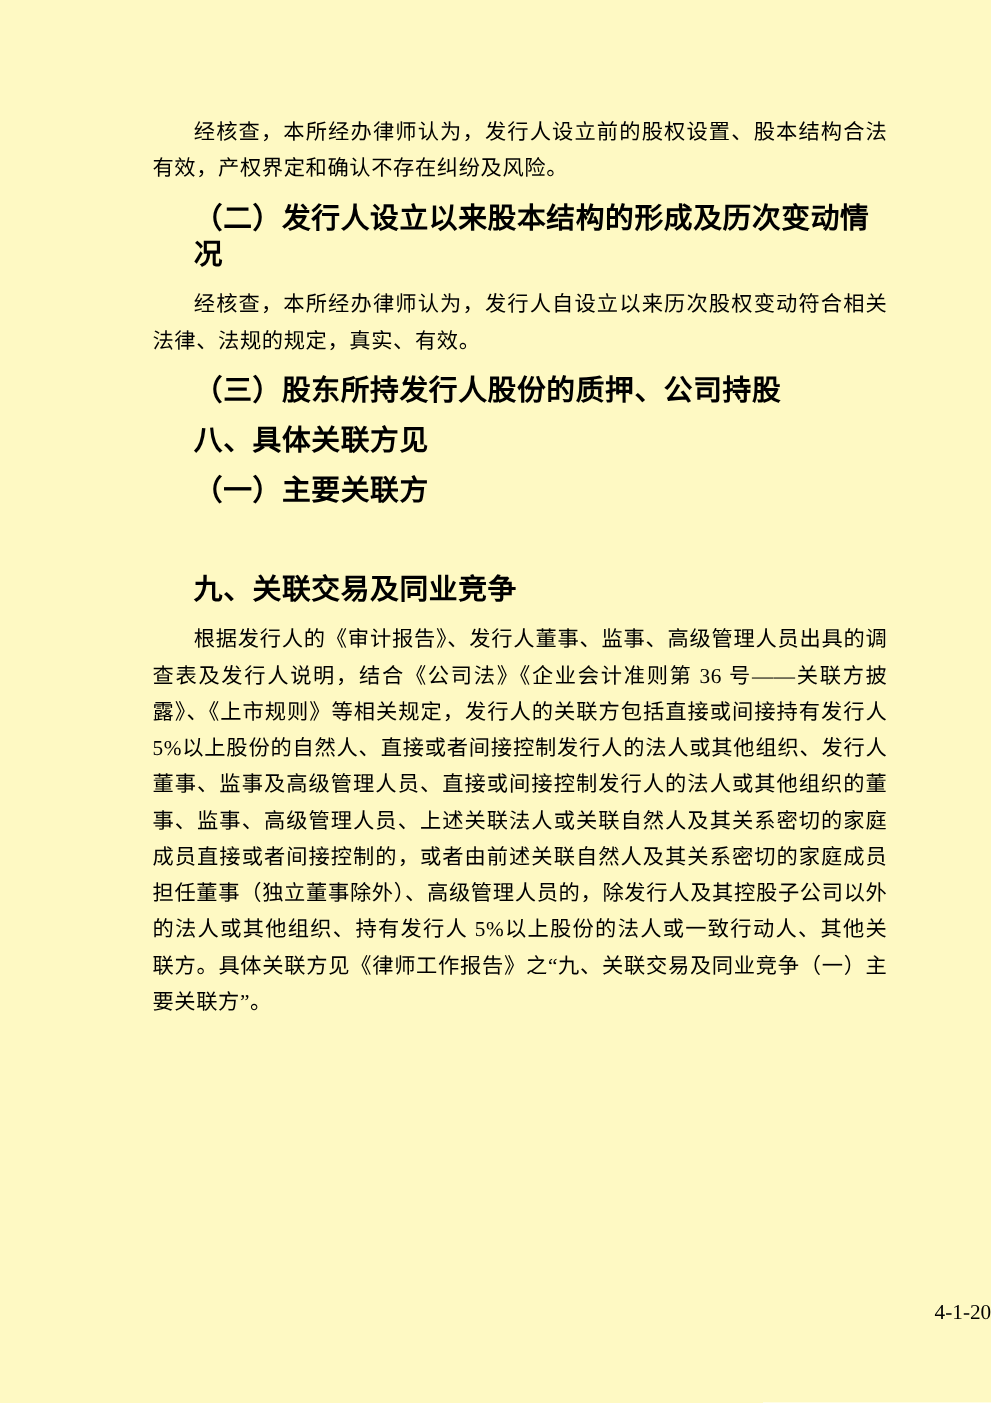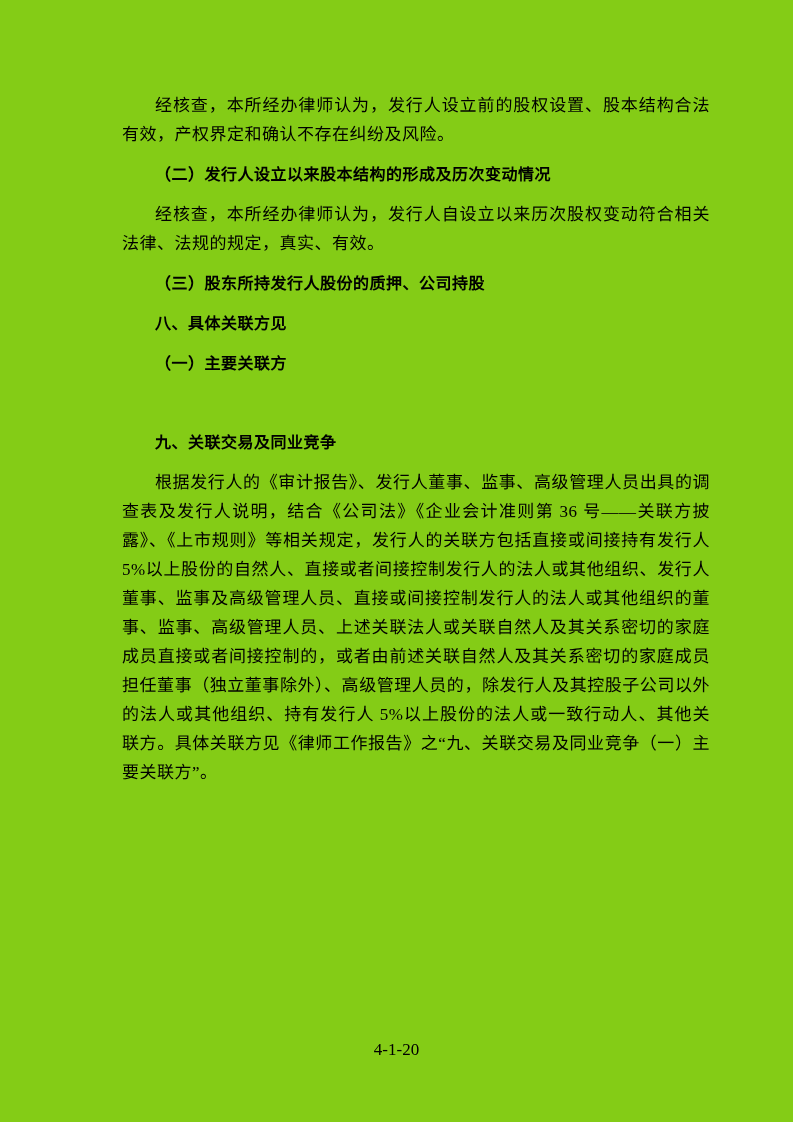--- a/index.html
+++ b/index.html
@@ -4,21 +4,21 @@
 <style>
   html, body {
     margin: 0;
     padding: 0;
     background: #ffffff;
   }
   .page {
     position: relative;
     width: 793px;
     height: 1122px;
-    background: #84cc16;
+    background: #fef9c3;
     overflow: hidden;
     font-family: "Liberation Serif", "DejaVu Serif", serif;
     color: #000000;
   }
   .content {
     position: absolute;
     left: 122px;
     top: 80px;
     width: 588px;
   }
@@ -29,35 +29,35 @@
     line-height: 29px;
     text-align: justify;
     text-indent: 33px;
     color: #000000;
     letter-spacing: 0.5px;
   }
   .heading {
     margin: 11px 0;
     font-family: "Liberation Sans", "DejaVu Sans", sans-serif;
     font-weight: bold;
-    font-size: 16px;
+    font-size: 23px;
     line-height: 29px;
     padding-left: 33px;
     color: #000000;
     letter-spacing: 0.5px;
   }
   .heading.extra-space {
     margin-top: 50px;
   }
   .footer {
     position: absolute;
     left: 0;
     top: 1035px;
     width: 100%;
-    text-align: center;
+    text-align: right;
     font-family: "Liberation Serif", "DejaVu Serif", serif;
     font-size: 17px;
     line-height: 29px;
     color: #000000;
   }
 </style>
 </head>
 <body>
 
 <div class="page">

